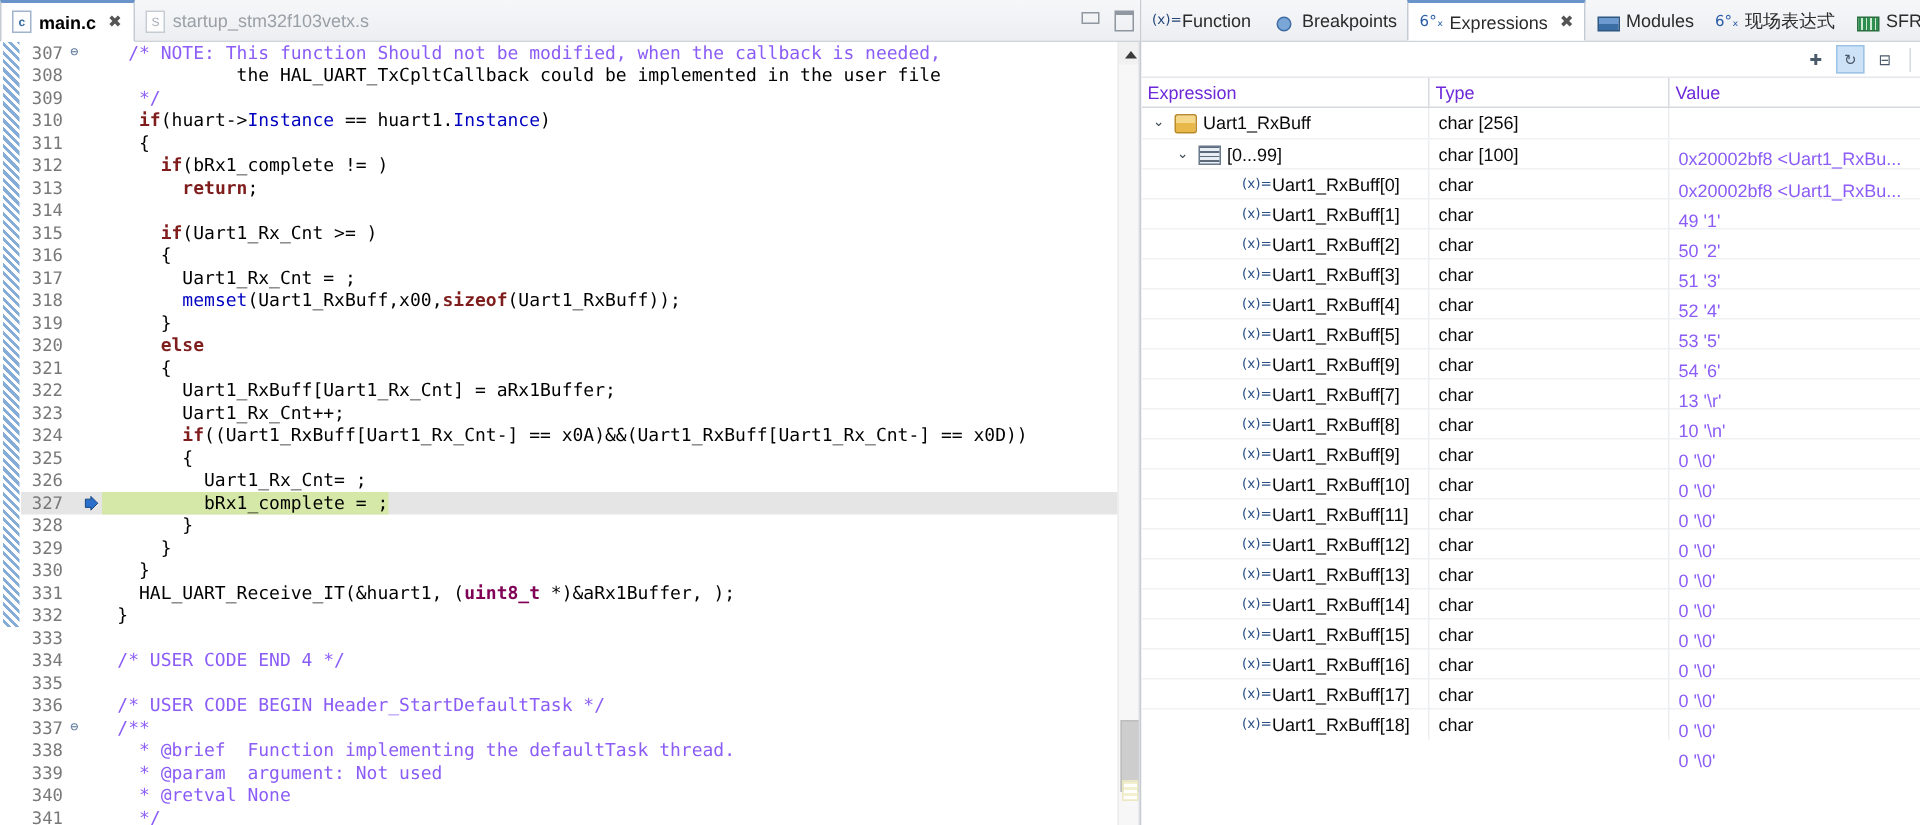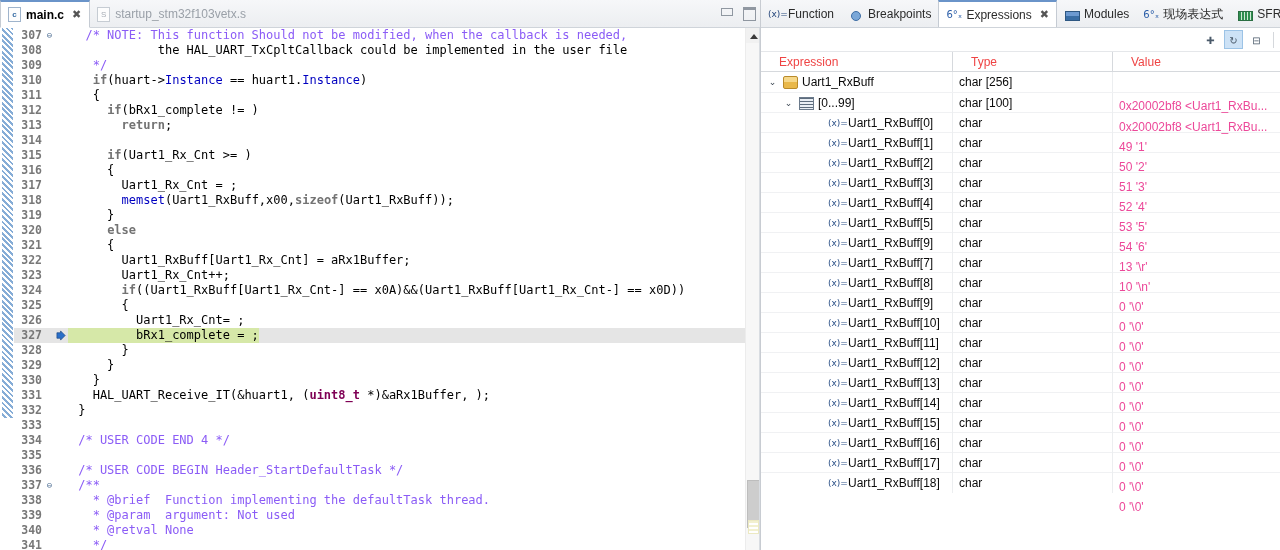--- a/index.html
+++ b/index.html
@@ -101,41 +101,41 @@
     white-space: pre;
   }
   .line {
     height: 15px; line-height: 15px;
     position: relative;
     display: flex;
   }
   .lnum {
     width: 30px; min-width: 30px; text-align: right;
     color: #787878; font-family: "DejaVu Sans Mono", monospace;
-    font-size: 11.5px; padding-right: 2px; font-weight: bold;
+    font-size: 11.5px; padding-right: 2px;
   }
   .fold-marker {
     width: 11px; min-width: 11px; text-align: center;
     color: #4f6f94; font-size: 9px; line-height: 15px;
   }
   .gut-icon {
     width: 13px; min-width: 13px; position: relative;
   }
   .linetext { padding-left: 3px; white-space: pre; }
   .line.exec { background: #e5e5e5; }
   .line.exec .linetext { background: #d6e8a8; }
 
   .exec-arrow {
     position: absolute; left: 1px; top: 2px;
     width: 11px; height: 11px;
   }
 
   
   .c-cmt  { color: #8b5cf6; }
-  .c-kw   { color: #737373; font-weight: bold; }
+  .c-kw   { color: #7f1d1d; font-weight: bold; }
   .c-fld  { color: #0000c0; }
   .c-type { color: #7f0055; font-weight: bold; }
 
   .editor-vscroll {
     position: absolute; right: 0; top: 0; width: 15px; height: 100%;
     background: #f7f7f7; border-left: 1px solid #ececec;
   }
   .vs-arrow-up {
     width: 15px; height: 15px; position: relative; background: #f1f1f1;
   }
@@ -226,40 +226,40 @@
   }
   .tb-sep { width: 1px; height: 16px; background: #d5d8dc; margin-left: 3px; }
 
   .tbl { flex: 1; overflow: hidden; background: #ffffff; }
   .tbl-head {
     display: flex; height: 20px; align-items: center;
     border-bottom: 1px solid #d6d9dd;
     background: #ffffff;
   }
   .th {
-    font-size: 12px; color: #ef4444; padding-left: 18px;
+    font-size: 12px; color: #6d28d9; padding-left: 4px;
     height: 20px; line-height: 20px;
     border-right: 1px solid #d6d9dd;
     overflow: hidden; white-space: nowrap;
   }
   .col-expr  { width: 192px; min-width: 192px; }
   .col-type  { width: 160px; min-width: 160px; }
   .col-value { flex: 1; border-right: none; }
 
   .tr { display: flex; height: 20px; align-items: center; }
   .tr + .tr { border-top: 1px solid #f0f1f3; }
   .td {
     height: 20px; line-height: 20px;
     font-size: 12px; color: #0a0a0a;
     padding-left: 6px;
     border-right: 1px solid #eceef0;
     overflow: hidden; white-space: nowrap;
     display: flex; align-items: center; gap: 4px;
   }
-  .td.col-value { border-right: none; color: #ec4899; margin-top: 48px; }
+  .td.col-value { border-right: none; color: #8b5cf6; margin-top: 48px; }
   .twisty {
     width: 11px; min-width: 11px; font-size: 9px; color: #3b4652;
     font-family: "DejaVu Sans", sans-serif; text-align: center;
   }
   .row-icon { width: 16px; min-width: 16px; height: 14px; position: relative; }
   .ri-array::after {
     content: ""; position: absolute; left: 1px; top: 1px;
     width: 13px; height: 11px; border-radius: 2px;
     background: linear-gradient(to bottom,#f6d88a 0 45%,#e9b84a 45% 100%);
     border: 1px solid #b98a2a;

